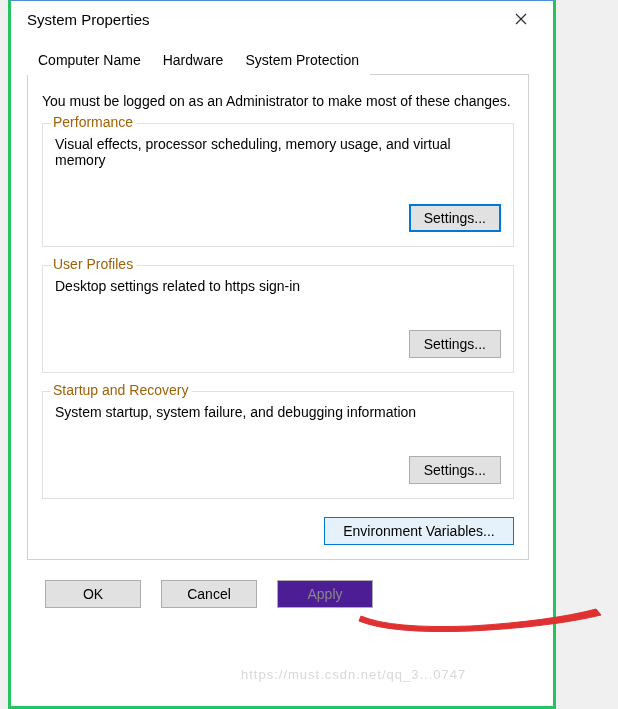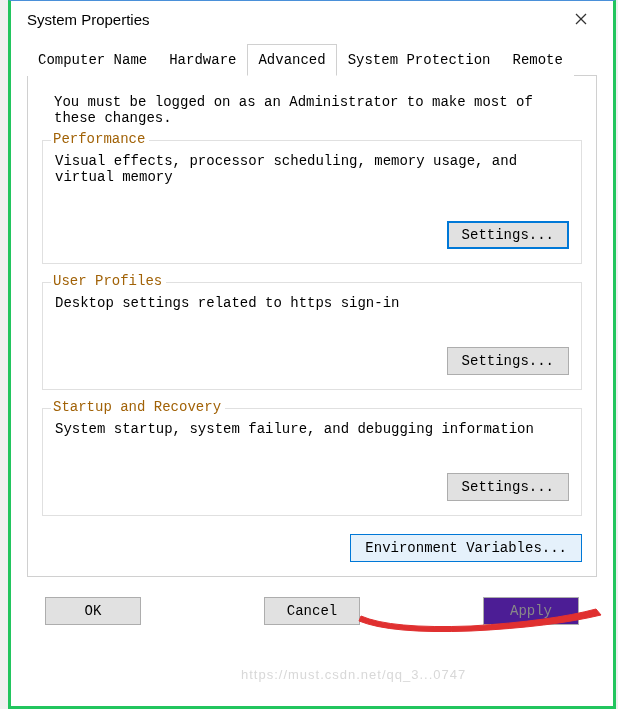--- a/index.html
+++ b/index.html
@@ -8,21 +8,21 @@
       font-size: 13px;
       background: #f0f0f0;
       width: 618px;
       height: 709px;
       overflow: hidden;
     }
     .window {
       background: #ffffff;
       border: 3px solid #22c55e;
       border-top: 1px solid #4a90d9;
-      width: 608px;
+      width: 548px;
       margin-left: 8px;
       height: 709px;
       position: relative;
     }
     .titlebar {
       height: 36px;
       display: flex;
       align-items: center;
       justify-content: space-between;
       padding: 0 12px 0 16px;
@@ -36,22 +36,21 @@
       width: 40px;
       height: 30px;
       display: flex;
       align-items: center;
       justify-content: center;
       font-size: 15px;
       cursor: pointer;
     }
     .close-btn svg { width: 12px; height: 12px; stroke: #333; stroke-width: 1.2; }
     .content {
-      padding: 6px 16px 14px 16px;
-      font-family: Liberation Mono, monospace;
+      padding: 6px 24px 14px 16px;
     }
     .tabs {
       display: flex;
       border-bottom: 1px solid #d0d0d0;
       position: relative;
     }
     .tab {
       padding: 7px 10px 7px 10px;
       font-size: 14px;
       color: #000;
@@ -70,21 +69,20 @@
     .tab-panel {
       border: 1px solid #d0d0d0;
       border-top: none;
       padding: 18px 14px 14px 14px;
       background: #fff;
     }
     .intro {
       font-size: 14px;
       color: #000;
       margin-bottom: 14px;
-      margin-left: 12px;
     }
     .group {
       border: 1px solid #e0e0e0;
       margin-bottom: 18px;
       padding: 0 12px 14px 12px;
       position: relative;
     }
     .group-title {
       font-size: 14px;
       color: #a16207;
@@ -131,22 +129,22 @@
       background: #4c1d95;
       cursor: default;
     }
     .env-row {
       display: flex;
       justify-content: flex-end;
       margin-top: 18px;
     }
     .dialog-buttons {
       display: flex;
-      justify-content: space-between;
-      gap: 10px;
+      justify-content: flex-start;
+      gap: 20px;
       padding: 20px 18px 6px 18px;
     }
     .dialog-buttons .btn { min-width: 96px; }
     .annotation {
       position: absolute;
       pointer-events: none;
     }
     .watermark {
       position: absolute;
       bottom: 24px;
@@ -170,23 +168,21 @@
           <line x1="11" y1="1" x2="1" y2="11"></line>
         </svg>
     </div>
   </div>
 
   <div class="content">
 
     <div class="tabs">
       <div class="tab">Computer Name</div>
       <div class="tab">Hardware</div>
-      <div class="tab active">Advanced</div>
       <div class="tab">System Protection</div>
-      <div class="tab">Remote</div>
     </div>
 
     <div class="tab-panel">
 
       <div class="intro">You must be logged on as an Administrator to make most of these changes.</div>
 
       <div class="group">
         <div class="group-title">Performance</div>
         <div class="group-desc">Visual effects, processor scheduling, memory usage, and virtual memory</div>
         <div class="group-btn-row">

